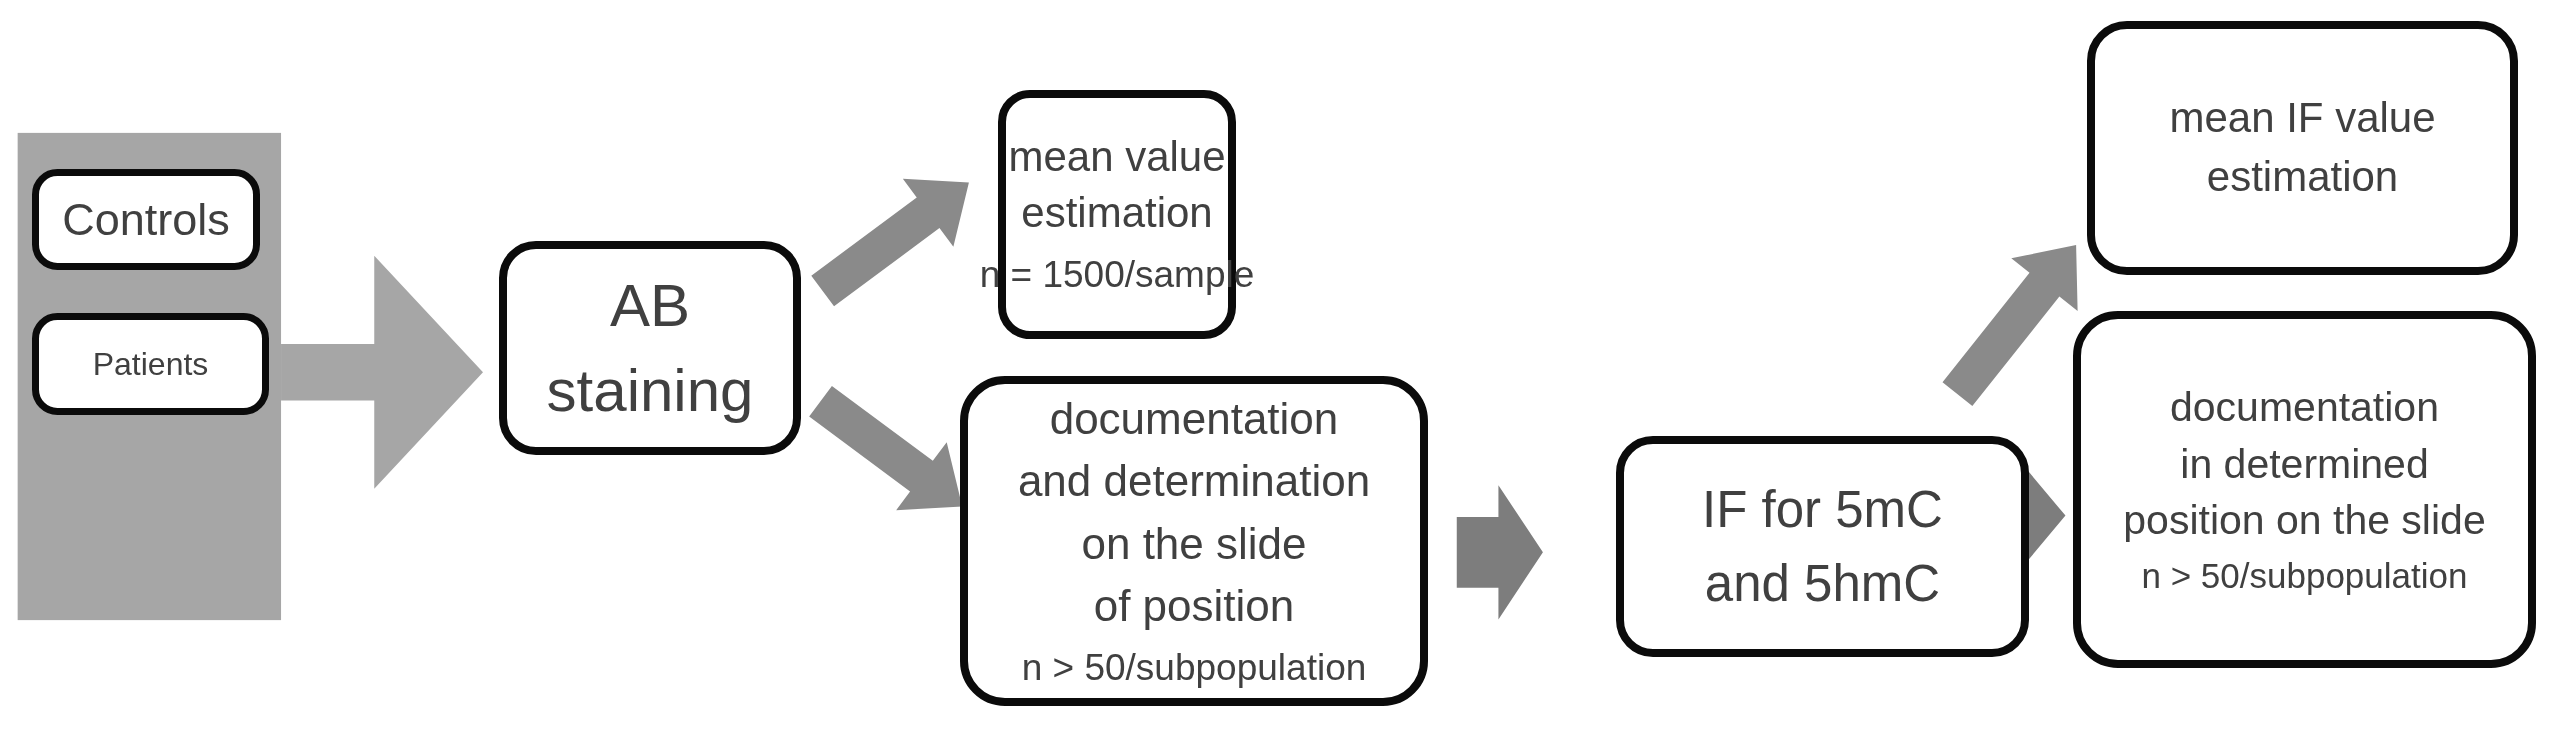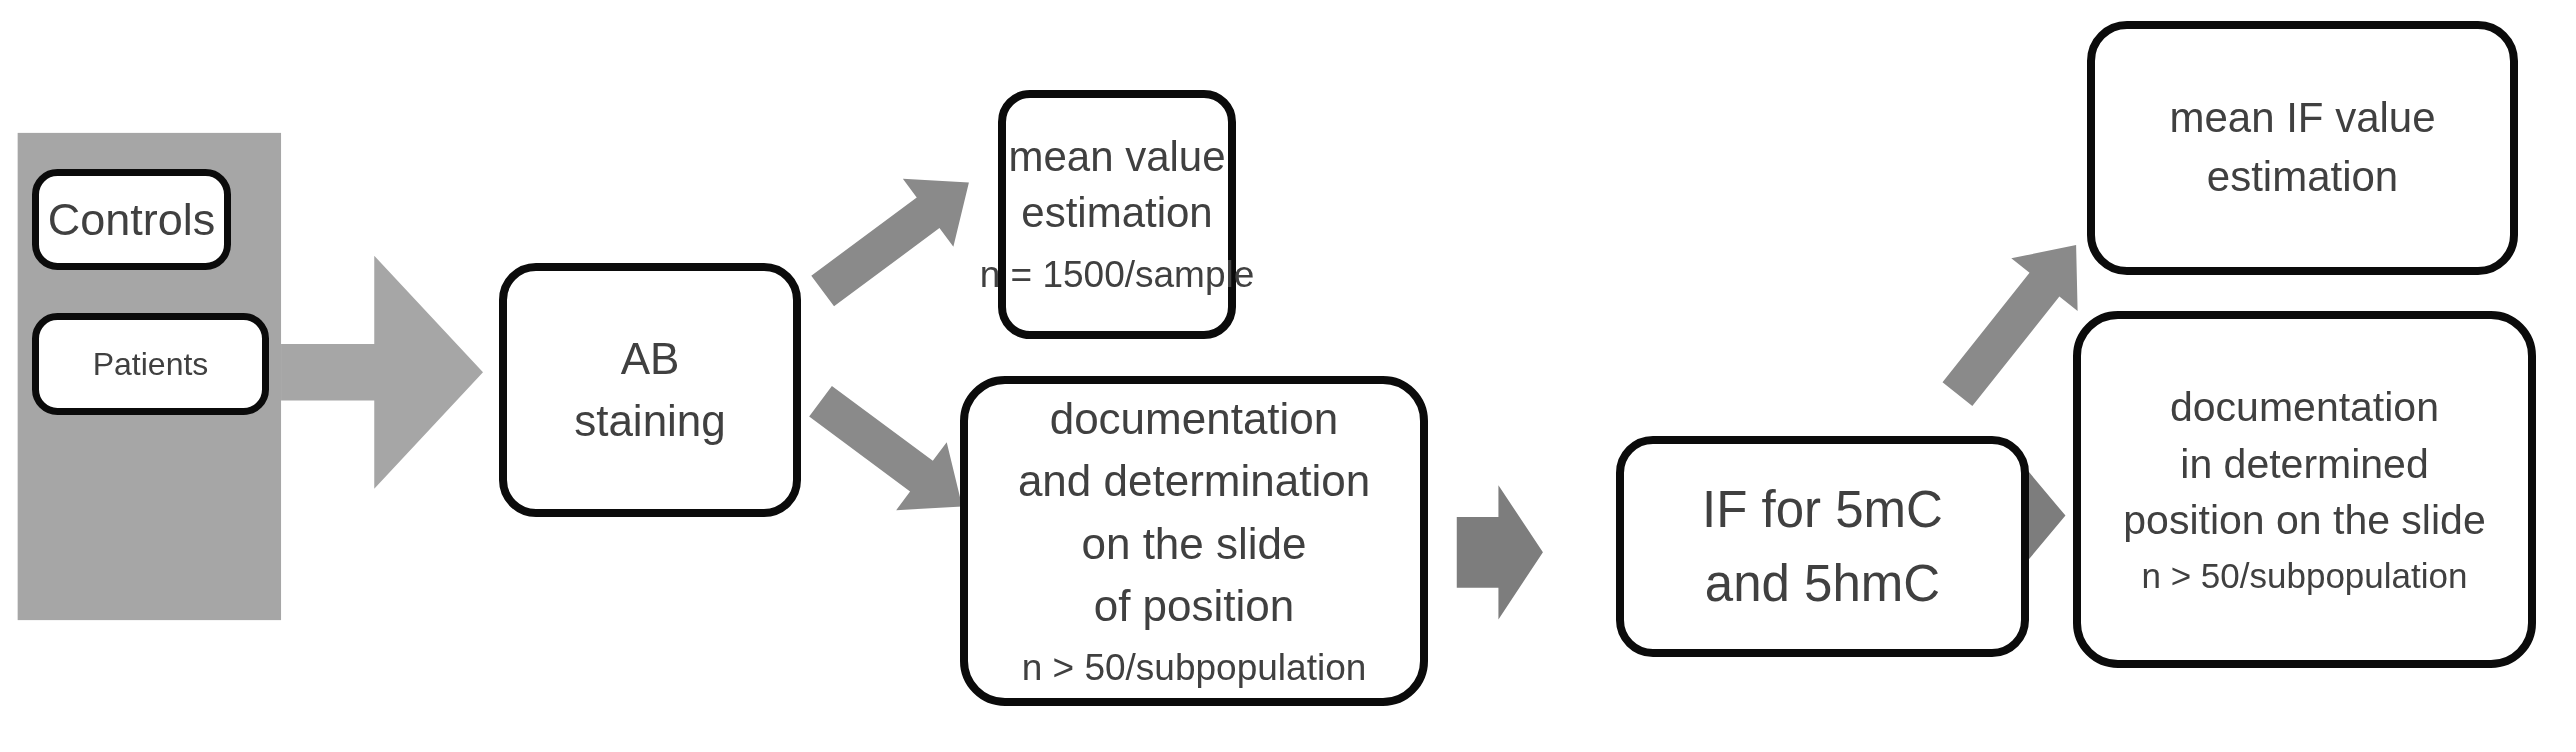--- a/index.html
+++ b/index.html
@@ -25,26 +25,26 @@
     display: flex;
     flex-direction: column;
     align-items: center;
     justify-content: center;
     text-align: center;
     color: #404040;
   }
   .ln { display: block; white-space: nowrap; }
   .note { display: block; white-space: nowrap; }
 
-  #controls-box  { left: 32px;  top: 169px; width: 199px; height: 101px;
+  #controls-box  { left: 32px;  top: 169px; width: 228px; height: 101px;
                    border-radius: 25.4px; border-width: 7px; font-size: 45px; justify-content: center; }
   #patients-box  { left: 32px;  top: 313px; width: 237px; height: 102px;
                    border-radius: 25.4px; border-width: 7px; font-size: 32px; }
-  #ab-box        { left: 499px; top: 263px; width: 302px; height: 254px;
-                   border-radius: 37px; border-width: 8.5px; font-size: 44px; line-height: 1.42; }
+  #ab-box        { left: 499px; top: 241px; width: 302px; height: 214px;
+                   border-radius: 37px; border-width: 8.5px; font-size: 60px; line-height: 1.42; }
   #mean-value-box{ left: 998px; top: 90px; width: 238px; height: 249px;
                    border-radius: 32px; border-width: 8.5px; font-size: 42px; line-height: 1.35; }
   #mean-value-box .note { font-size: 37px; margin-top: 8.5px; }
   #documentation-box { left: 960px; top: 376px; width: 468px; height: 330px;
                    border-radius: 45px; border-width: 8.5px; font-size: 44px; line-height: 1.42; }
   #documentation-box .note { font-size: 37px; margin-top: 4.2px; }
   #if-box        { left: 1616px; top: 436px; width: 413px; height: 221px;
                    border-radius: 37px; border-width: 8.5px; font-size: 51px; line-height: 1.45; }
   #mean-if-box   { left: 2087px; top: 21px; width: 431px; height: 254px;
                    border-radius: 40px; border-width: 8.5px; font-size: 42px; line-height: 1.4; }

